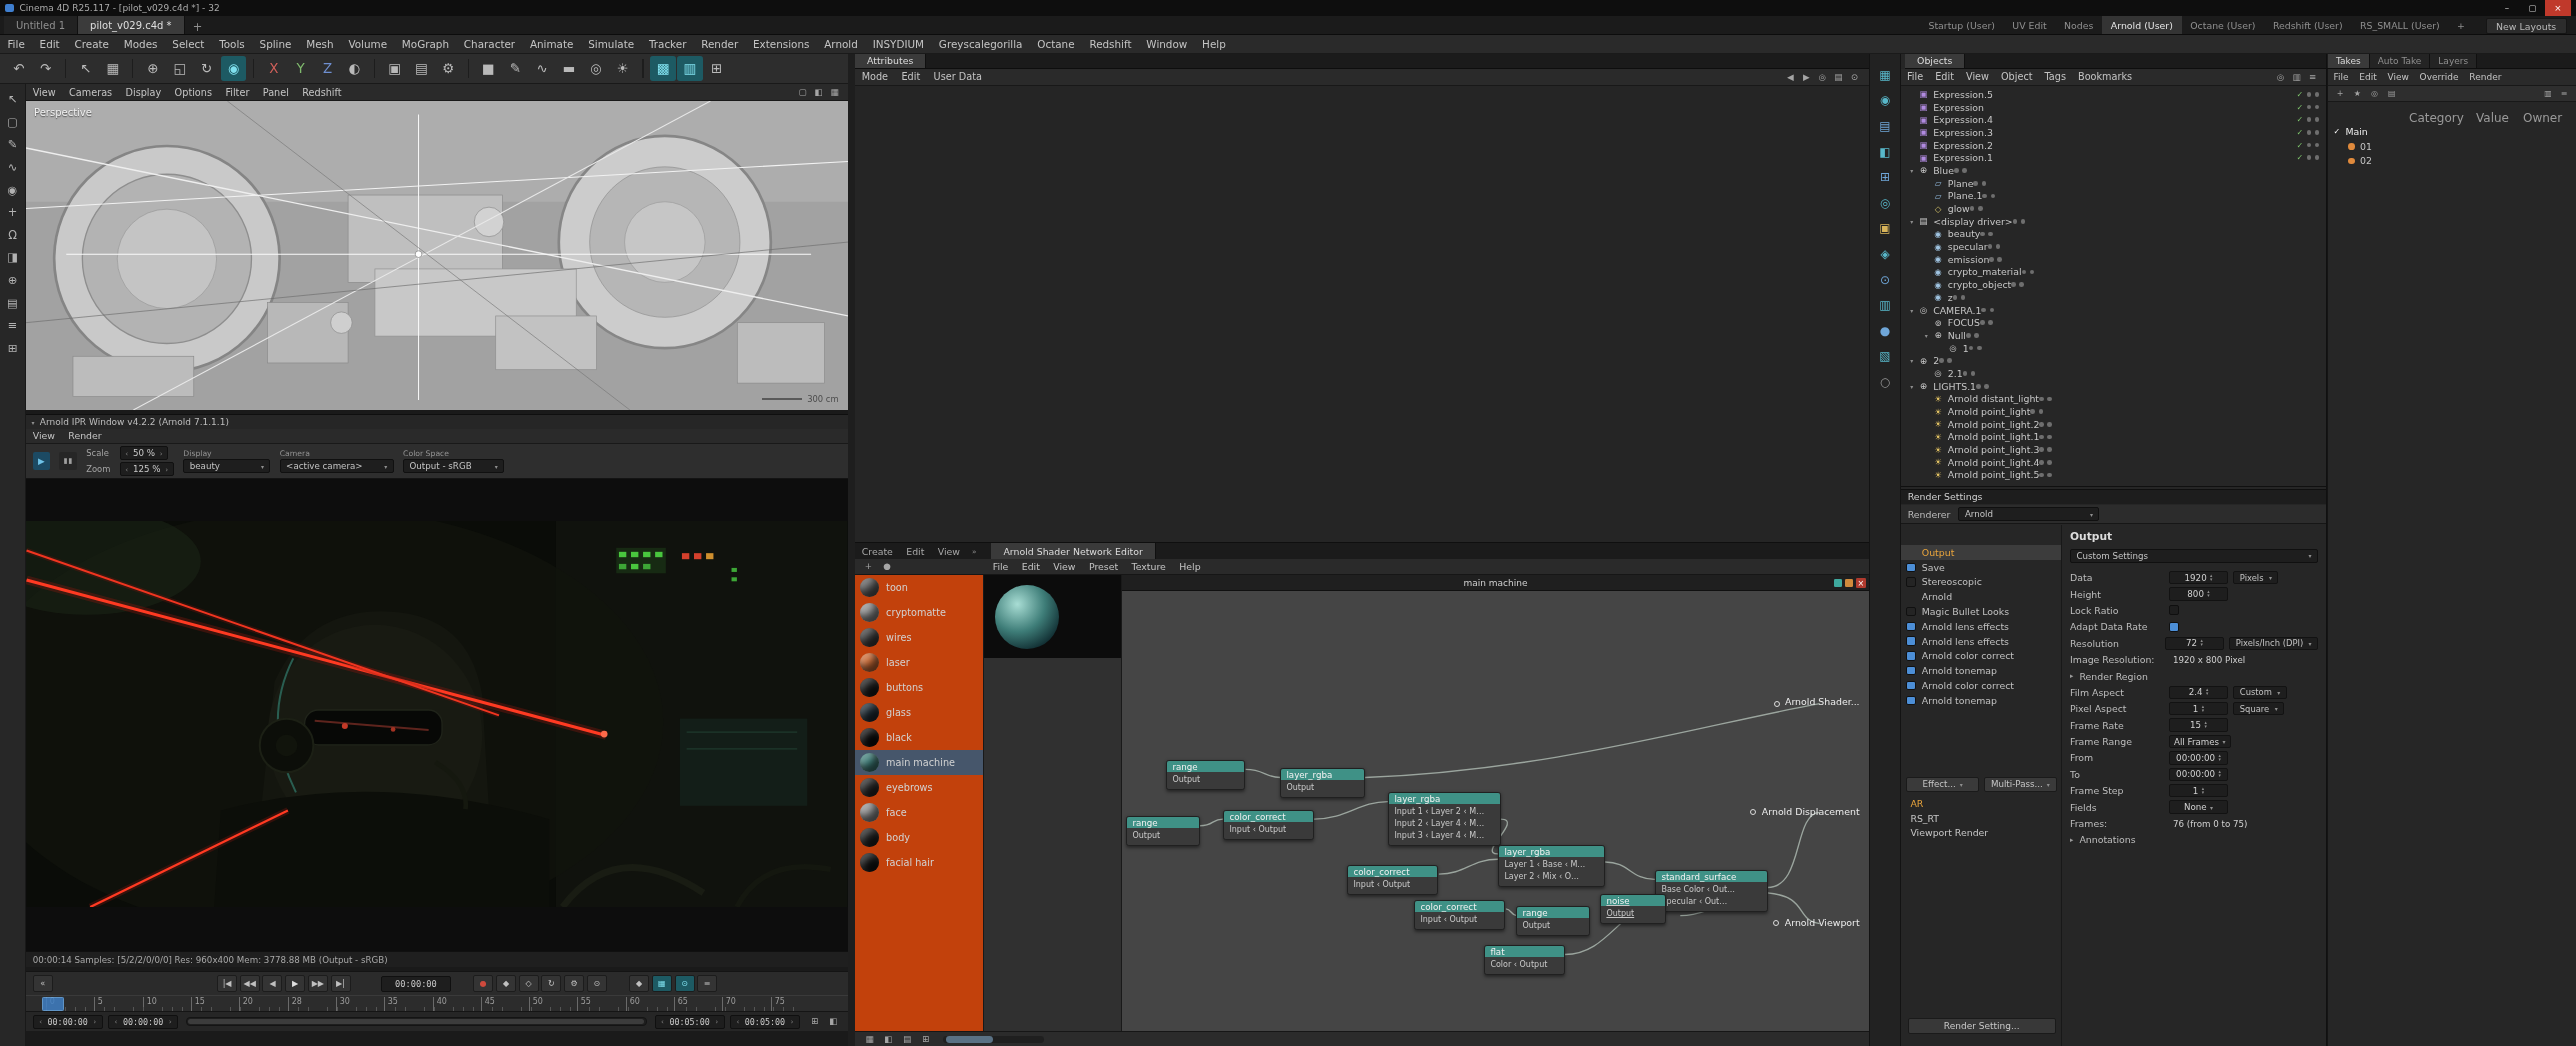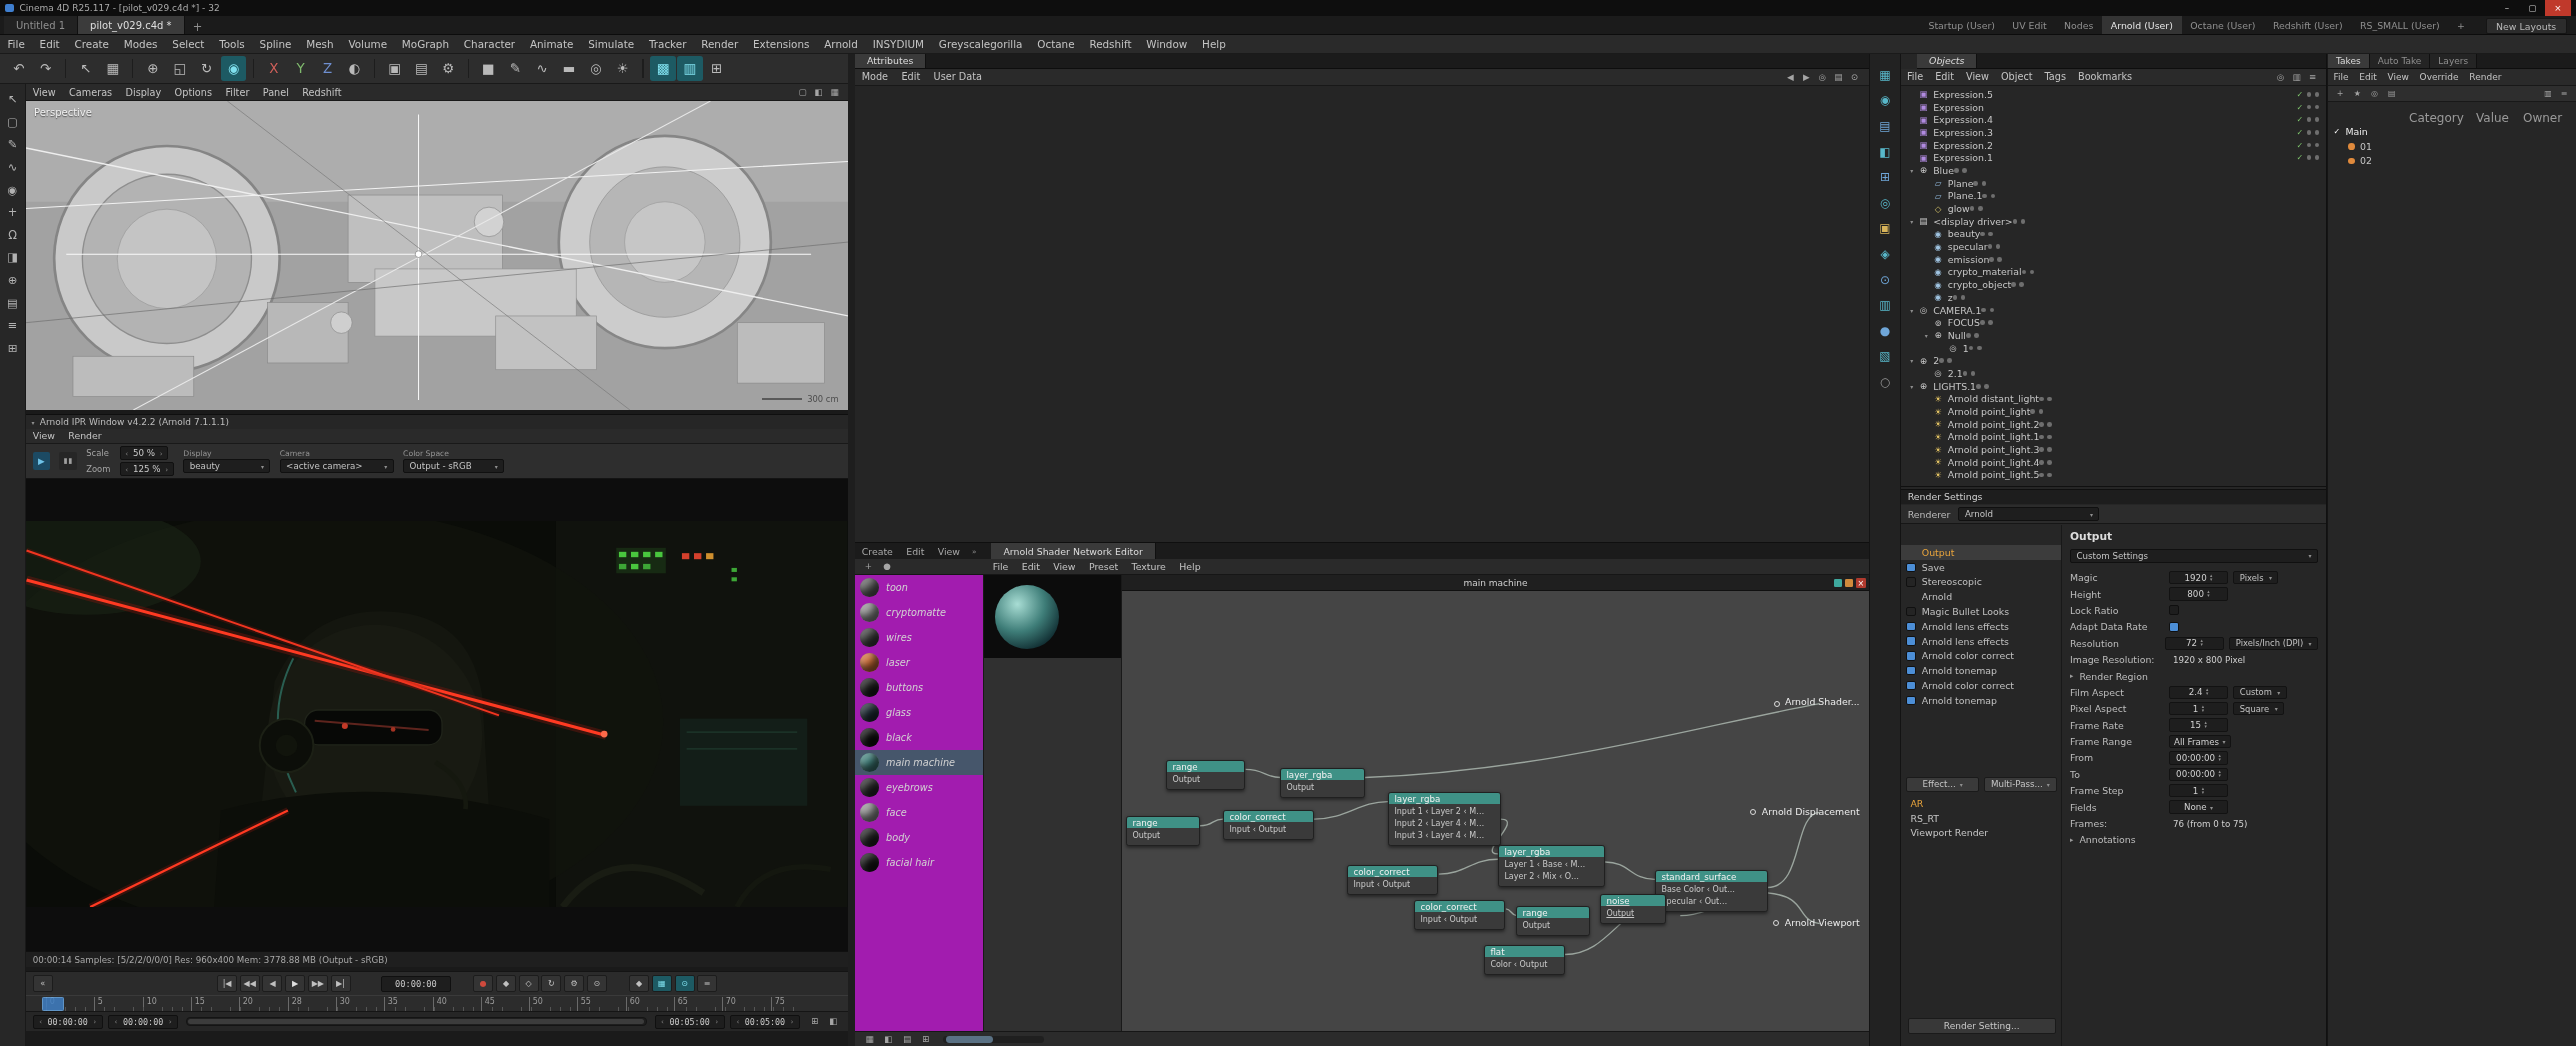--- a/index.html
+++ b/index.html
@@ -113,21 +113,21 @@
 
   #shader{left:0;top:488px;width:1014px;height:504px;background:#2b2b2b;border-top:0.7px solid #0f0f0f;}
   #shrow1{left:0;top:0;width:1014px;height:16px;background:#1b1b1b;display:flex;align-items:flex-end;}
   #shrow1 .menu .mitem{font-size:9.4px;padding:0 6.7px;color:#a8a8a8;}
   #shmore{font-size:7.4px;color:#8a8a8a;padding:0 5.4px;align-self:center;}
   #shtab{margin-left:9.4px;}
   #shrow2{left:0;top:16px;width:1014px;height:16px;background:#2a2a2a;display:flex;align-items:center;border-bottom:0.7px solid #161616;}
   #shicons{width:131px;display:flex;padding-left:5.4px;gap:2.7px;}
   #shrow2 .menu .mitem{font-size:9.4px;padding:0 6.7px;}
   #shmain{left:0;top:32px;width:1014px;height:456px;display:flex;}
-  #matlist{width:129px;background:#a21caf;border-right:0.7px solid #191919;overflow:hidden;font-style:italic;}
+  #matlist{width:129px;background:#c2410c;border-right:0.7px solid #191919;overflow:hidden;}
   .mrow{display:flex;align-items:center;gap:6.7px;height:25px;padding:0 5.4px;}
   .mrow.selected{background:#46566b;}
   .msw{width:19px;height:19px;border-radius:50%;background:#555;box-shadow:inset -4.7px -6px 6.7px rgba(0,0,0,.6),inset 3.4px 4px 6px rgba(255,255,255,.28);flex:none;}
   .mlabel{font-size:9.7px;color:#d2d2d2;white-space:nowrap;}
   #matprev{width:138px;background:#303030;border-right:0.7px solid #191919;}
   #prevbox{height:83px;background:#0c0c0c;display:flex;align-items:center;}
   #prevsphere{width:64px;height:64px;border-radius:50%;margin-left:10.7px;background:radial-gradient(circle at 35% 30%,#a8ddd4,#3e7d78 45%,#123034 78%,#05090a 100%);}
   #nodewrap{flex:1;position:relative;}
   #graphtab{position:absolute;left:0;top:0;right:0;height:16px;background:#1f1f1f;display:flex;align-items:center;justify-content:center;font-size:9px;color:#cfcfcf;border-bottom:0.7px solid #101010;}
   #graphbtns{position:absolute;right:2.7px;top:2.7px;display:flex;gap:2.7px;align-items:center;}
@@ -145,21 +145,21 @@
   #shbottom{left:0;top:488px;width:1014px;height:16px;background:#2b2b2b;display:flex;align-items:center;gap:4px;padding:0 6.7px;border-top:0.7px solid #161616;}
   #shslider{width:101px;height:6.7px;background:#1f1f1f;border-radius:3.4px;position:relative;margin-left:5.4px;}
   #shslider i{position:absolute;left:2.7px;top:0;width:47px;height:6.7px;background:#5a7184;border-radius:3.4px;display:block;}
 
   
   #rstrip{left:1869px;top:54px;width:32px;height:993px;background:#222;border-left:0.7px solid #131313;border-right:0.7px solid #131313;display:flex;flex-direction:column;align-items:center;padding-top:8px;}
   .sticon{width:23px;height:23px;margin:1.3px 0;display:flex;align-items:center;justify-content:center;font-size:12px;border-radius:2.7px;}
 
   
   #objcol{left:1901px;top:54px;width:425px;height:993px;background:#262626;}
-  #objtabs{left:16px;top:0;width:425px;height:14.8px;font-style:italic;}
+  #objtabs{left:4px;top:0;width:425px;height:14.8px;}
   #objmenu{left:0;top:14.8px;width:425px;height:17px;background:#2a2a2a;display:flex;align-items:center;border-bottom:0.7px solid #181818;}
   #objmenu .mitem{font-size:9.7px;padding:0 6px;}
   #objicons{margin-left:auto;display:flex;margin-right:5.4px;}
   #objtree{left:0;top:32px;width:425px;height:401px;background:#262626;padding-top:2px;overflow:hidden;border-bottom:0.7px solid #101010;}
   .orow{display:flex;align-items:center;height:12.7px;font-size:9.4px;color:#c6c6c6;}
   .oarr{width:10.7px;font-size:6px;color:#8d8d8d;text-align:center;flex:none;}
   .oglyph{width:12.7px;text-align:center;font-size:8.7px;margin-right:3.4px;flex:none;color:#c8c8c8;}
   .olabel{white-space:nowrap;}
   .ocheck{margin-left:auto;color:#7fc76d;font-size:8px;width:13.4px;text-align:center;flex:none;}
   .odots{display:flex;gap:3.4px;margin-right:6.7px;flex:none;}
@@ -1379,21 +1379,21 @@
 
       <div id="rsright">
         <div id="rstitle">Output</div>
         <div class="dd" id="rscustom">
             <span>Custom Settings</span>
             <span class="ddc">▾</span>
           </div>
         <div>
           <div class="rsrow">
 
-              <span class="rslabel">Magic</span>
+              <span class="rslabel">Data</span>
 
               <span class="rsval">
                 <span>1920</span>
                 <span class="spin">
                   <b>▴</b>
                   <b>▾</b>
                 </span>
               </span>
               <span class="rsunit">
                 <span>Pixels</span>

